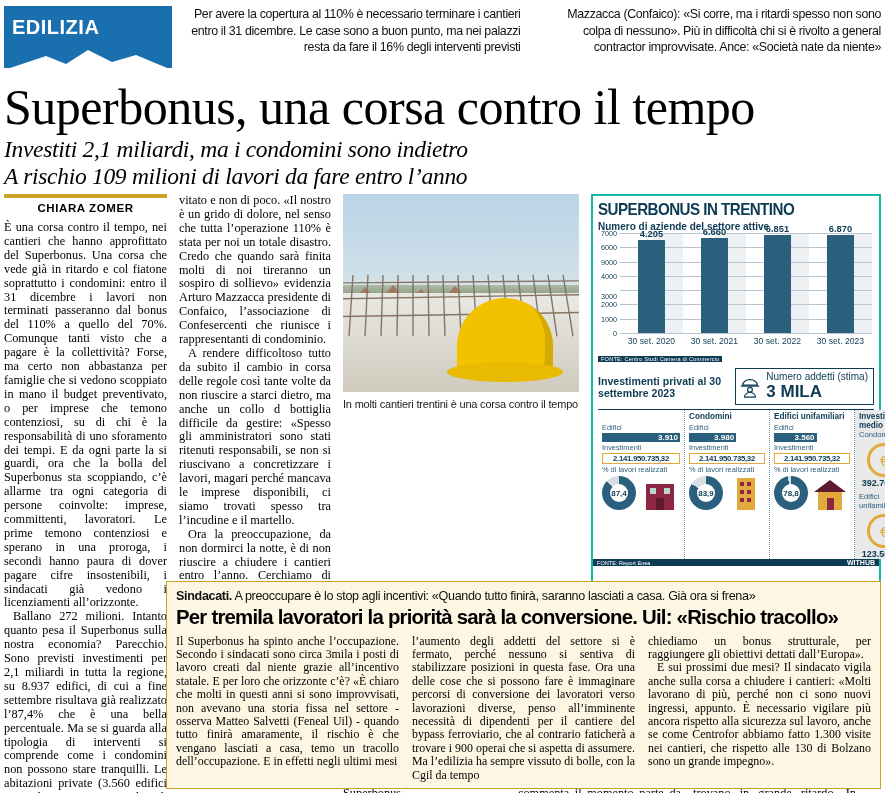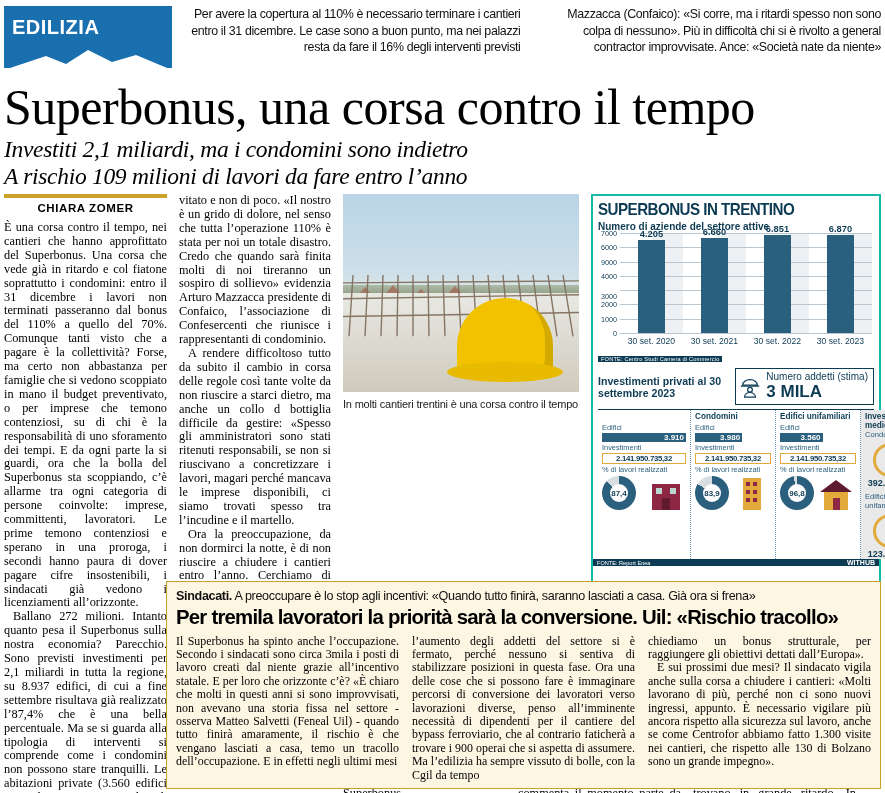--- a/index.html
+++ b/index.html
@@ -348,21 +348,21 @@
           <div class="panels" id="panels">
               <div class="panel">
                 <div class="hd"></div>
                 <div class="lb">Edifici</div>
                 <div class="barline" style="width:100%">
                   <span>3.910</span>
                 </div>
                 <div class="lb">Investimenti</div>
                 <div class="money">2.141.950.735,32</div>
                 <div class="lb">% di lavori realizzati</div>
-                <div style="display:flex;align-items:flex-end;gap:10px">
+                <div style="display:flex;align-items:flex-end;gap:4px">
                   <div class="donut" style="background:conic-gradient(#2b5f7e 0% 87.4%, #d7dde1 87.4% 100%)">
                     <div class="hole">87,4</div>
                   </div>
                   <div class="bldg">
                     <svg viewBox="0 0 40 34" width="40" height="34">
                       <rect x="6" y="8" width="28" height="26" fill="#8e2744"></rect>
                       <rect x="10" y="12" width="6" height="6" fill="#bcd6d2"></rect>
                       <rect x="24" y="12" width="6" height="6" fill="#bcd6d2"></rect>
                       <rect x="16" y="22" width="8" height="12" fill="#5e1a2e"></rect>
                     </svg>
@@ -401,21 +401,21 @@
                 <div class="hd">Edifici unifamiliari</div>
                 <div class="lb">Edifici</div>
                 <div class="barline" style="width:56%">
                   <span>3.560</span>
                 </div>
                 <div class="lb">Investimenti</div>
                 <div class="money">2.141.950.735,32</div>
                 <div class="lb">% di lavori realizzati</div>
                 <div style="display:flex;align-items:flex-end;gap:2px">
                   <div class="donut" style="background:conic-gradient(#2b5f7e 0% 96.8%, #d7dde1 96.8% 100%)">
-                    <div class="hole">96,8</div>
+                    <div class="hole">78,8</div>
                   </div>
                   <div class="bldg">
                     <svg viewBox="0 0 40 34" width="40" height="34">
                       <path d="M4 16 L20 4 L36 16 Z" fill="#5e1a2e"></path>
                       <rect x="8" y="16" width="24" height="18" fill="#e2a93b"></rect>
                       <rect x="17" y="22" width="7" height="12" fill="#8e2744"></rect>
                     </svg>
                   </div>
                 </div>
               </div>

